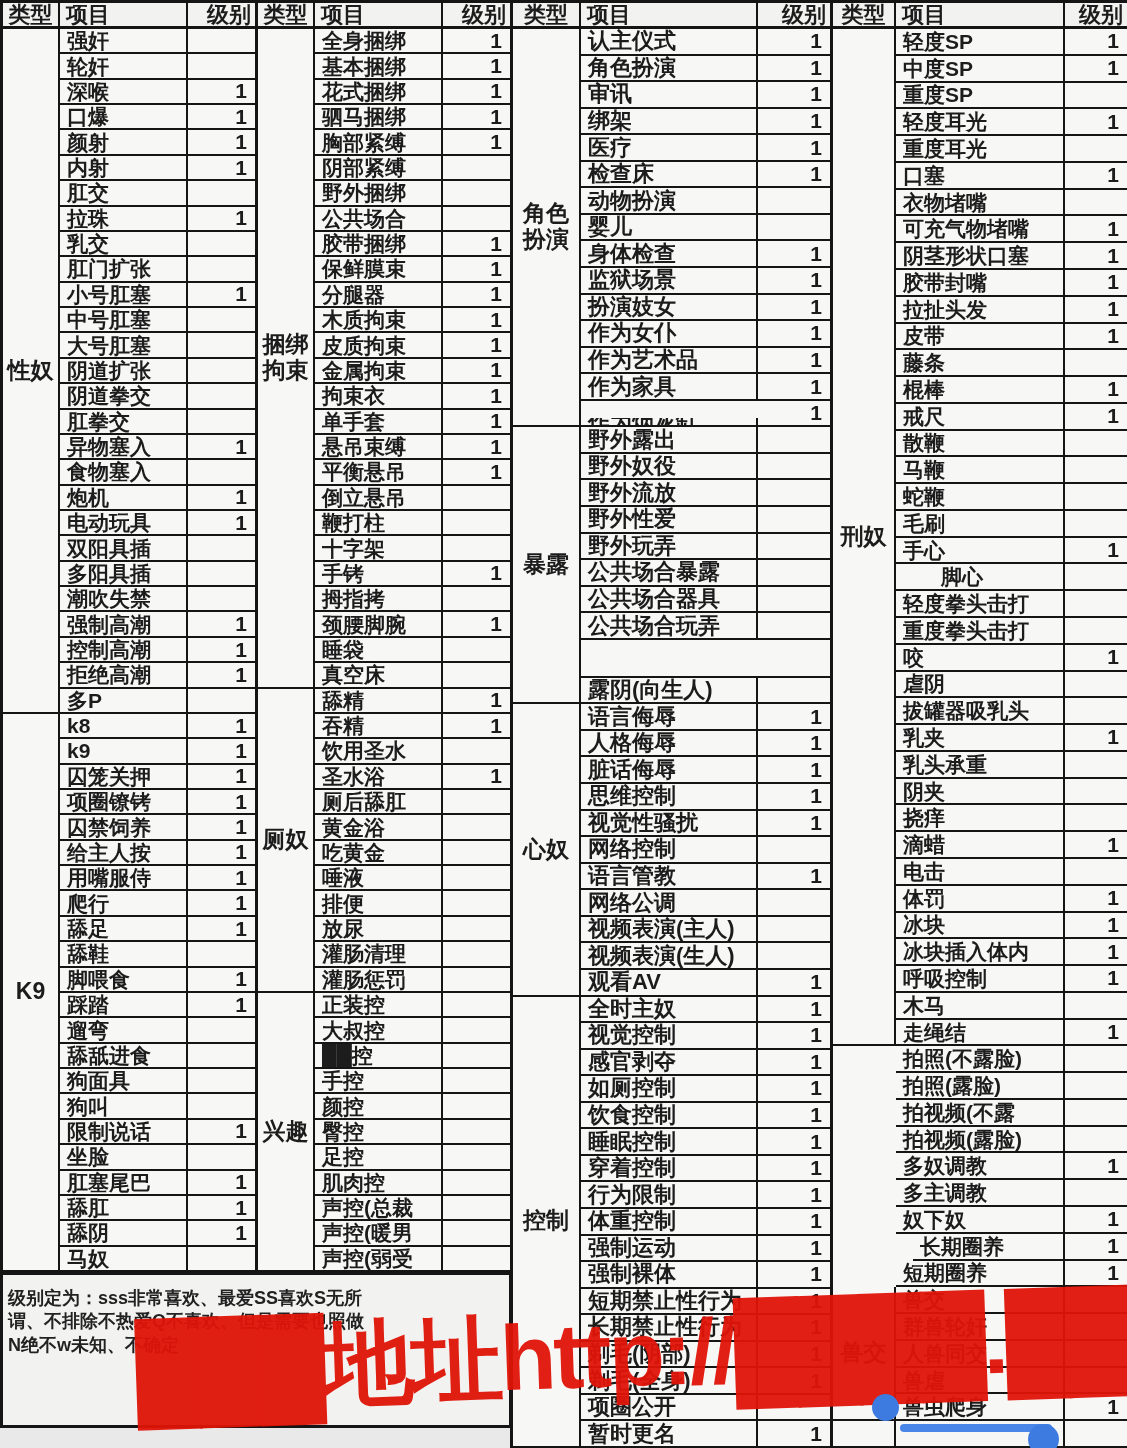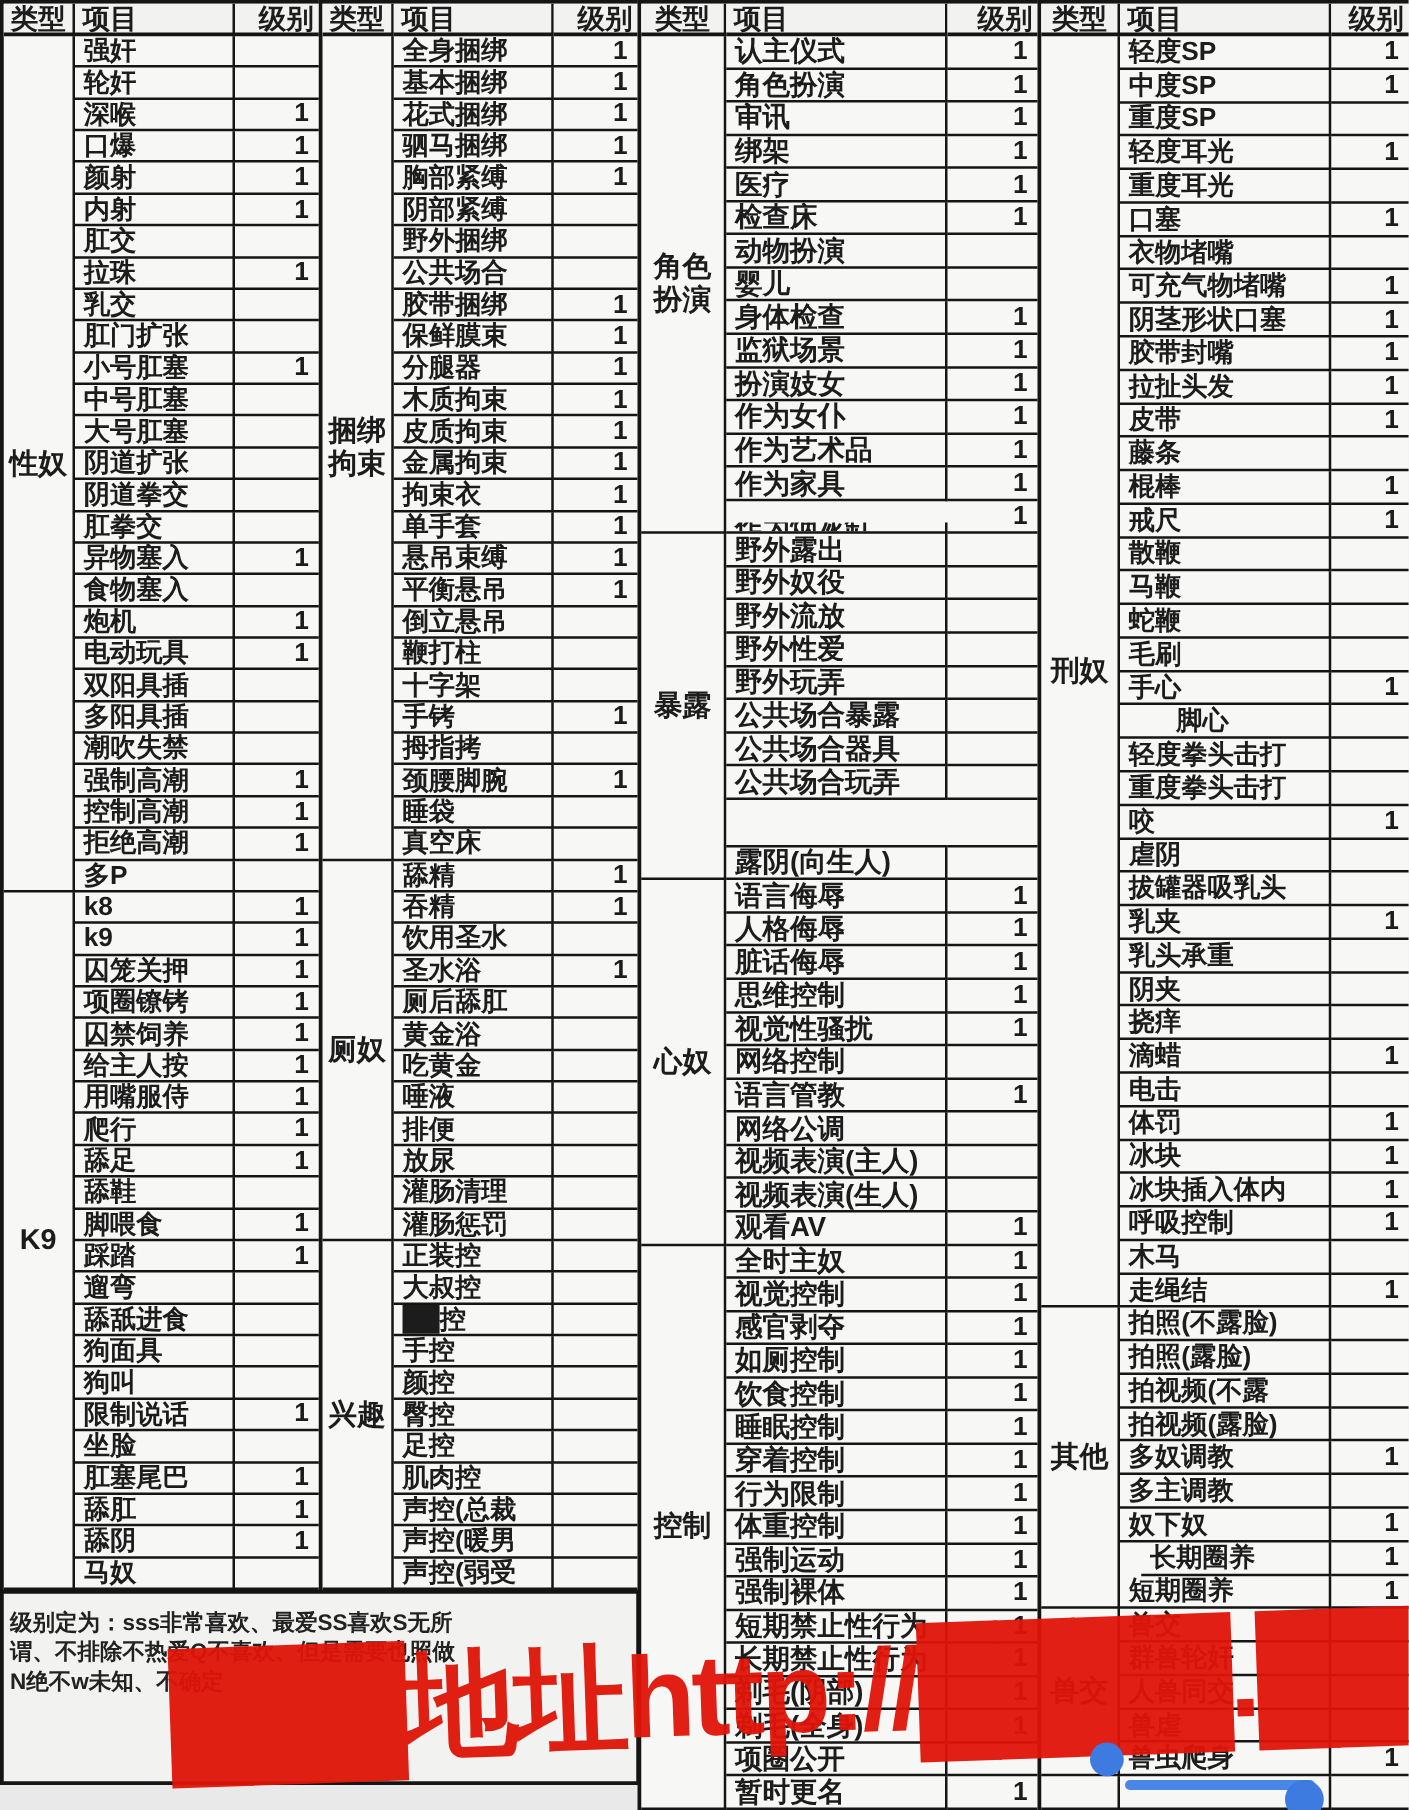--- a/index.html
+++ b/index.html
@@ -459,21 +459,20 @@
       <div class="c item" style="grid-area: 35 / 2;">冰块</div>
       <div class="c lvl" style="grid-area: 35 / 3;">1</div>
       <div class="c item" style="grid-area: 36 / 2;">冰块插入体内</div>
       <div class="c lvl" style="grid-area: 36 / 3;">1</div>
       <div class="c item" style="grid-area: 37 / 2;">呼吸控制</div>
       <div class="c lvl" style="grid-area: 37 / 3;">1</div>
       <div class="c item" style="grid-area: 38 / 2;">木马</div>
       <div class="c lvl" style="grid-area: 38 / 3;"></div>
       <div class="c item" style="grid-area: 39 / 2;">走绳结</div>
       <div class="c lvl" style="grid-area: 39 / 3;">1</div>
-      <div class="c cat" style="grid-row: 40 / span 9;">其他</div>
       <div class="c item" style="grid-area: 40 / 2;">拍照(不露脸)</div>
       <div class="c lvl" style="grid-area: 40 / 3;"></div>
       <div class="c item" style="grid-area: 41 / 2;">拍照(露脸)</div>
       <div class="c lvl" style="grid-area: 41 / 3;"></div>
       <div class="c item" style="grid-area: 42 / 2;">拍视频(不露</div>
       <div class="c lvl" style="grid-area: 42 / 3;"></div>
       <div class="c item" style="grid-area: 43 / 2;">拍视频(露脸)</div>
       <div class="c lvl" style="grid-area: 43 / 3;"></div>
       <div class="c item" style="grid-area: 44 / 2;">多奴调教</div>
       <div class="c lvl" style="grid-area: 44 / 3;">1</div>

